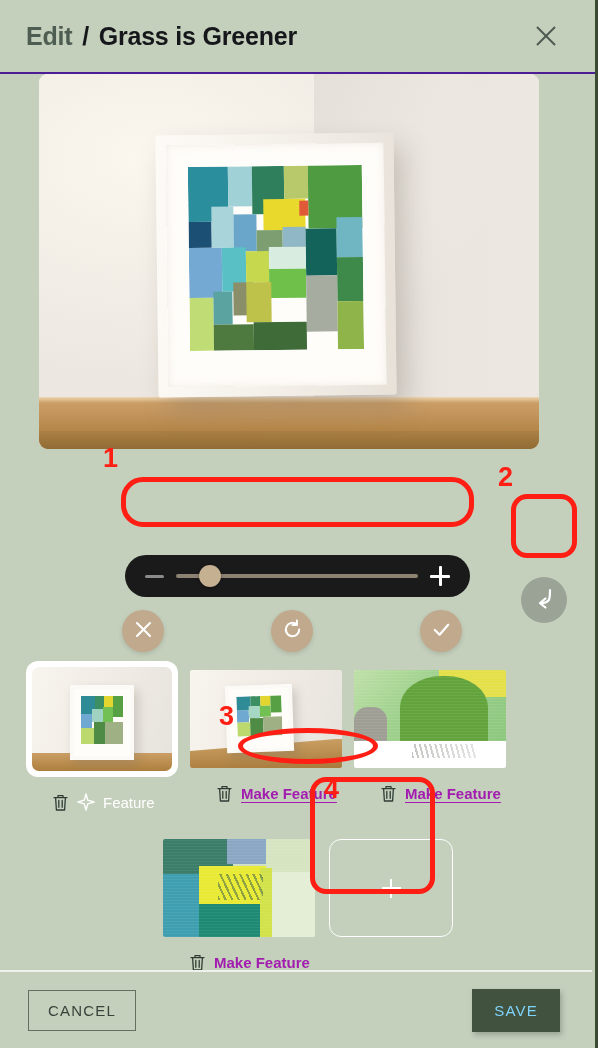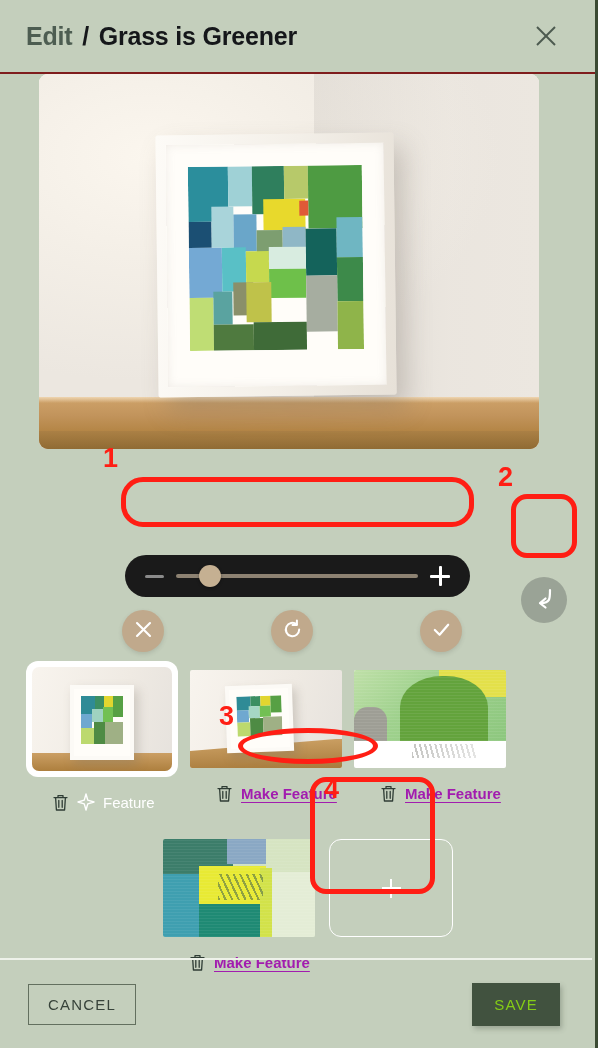--- a/index.html
+++ b/index.html
@@ -16,21 +16,21 @@
     background: #c4cfbc;
     border-right: 3px solid #3b4a33;
   }
 
   
   .header {
     position: relative;
     height: 74px;
     display: flex; align-items: center;
     padding: 0 22px 0 26px;
-    border-bottom: 2px solid #7f1d1d;
+    border-bottom: 2px solid #4c1d95;
   }
   .title { font-size: 25px; font-weight: 700; letter-spacing: -0.2px; white-space: nowrap; }
   .title .edit   { color: #4d5d51; }
   .title .sep    { color: #15171a; margin: 0 3px; }
   .title .name   { color: #15171a; }
   .close-btn {
     position: absolute; right: 34px; top: 50%; transform: translateY(-50%);
     width: 30px; height: 30px; display: flex; align-items: center; justify-content: center;
     cursor: pointer;
   }
@@ -220,33 +220,33 @@
     display:flex; align-items:center; justify-content:center;
     cursor:pointer; margin-left:2px;
   }
   .add-plus { position:relative; width:19px; height:19px; }
   .add-plus:before, .add-plus:after { content:""; position:absolute; background:#ffffff; }
   .add-plus:before { left:0; top:8.5px; width:19px; height:2px; }
   .add-plus:after  { top:0; left:8.5px; height:19px; width:2px; }
 
   
   .footer {
-    position:absolute; left:0; right:3px; bottom:0; height:90px;
+    position:absolute; left:0; right:3px; bottom:0; height:78px;
     border-top:2px solid #eef2ea;
     display:flex; align-items:center; justify-content:space-between;
     padding: 0 32px 0 28px;
   }
   .btn-cancel {
     border:1px solid #63705f; background:transparent;
     color:#37433a; font-size:15px; letter-spacing:1.2px;
     padding:11px 19px; cursor:pointer;
     font-family:"Liberation Sans", sans-serif;
   }
   .btn-save {
-    border:none; background:#41523f; color:#84cc16;
+    border:none; background:#41523f; color:#7dd3fc;
     font-size:15px; letter-spacing:1.2px;
     padding:13px 22px; cursor:pointer;
     box-shadow: 2px 3px 5px rgba(60,70,55,.30);
     font-family:"Liberation Sans", sans-serif;
   }
 
   
   .anno { position:absolute; pointer-events:none; }
   .anno-num {
     position:absolute; color:#ff1e14; font-weight:700; font-size:27px;

